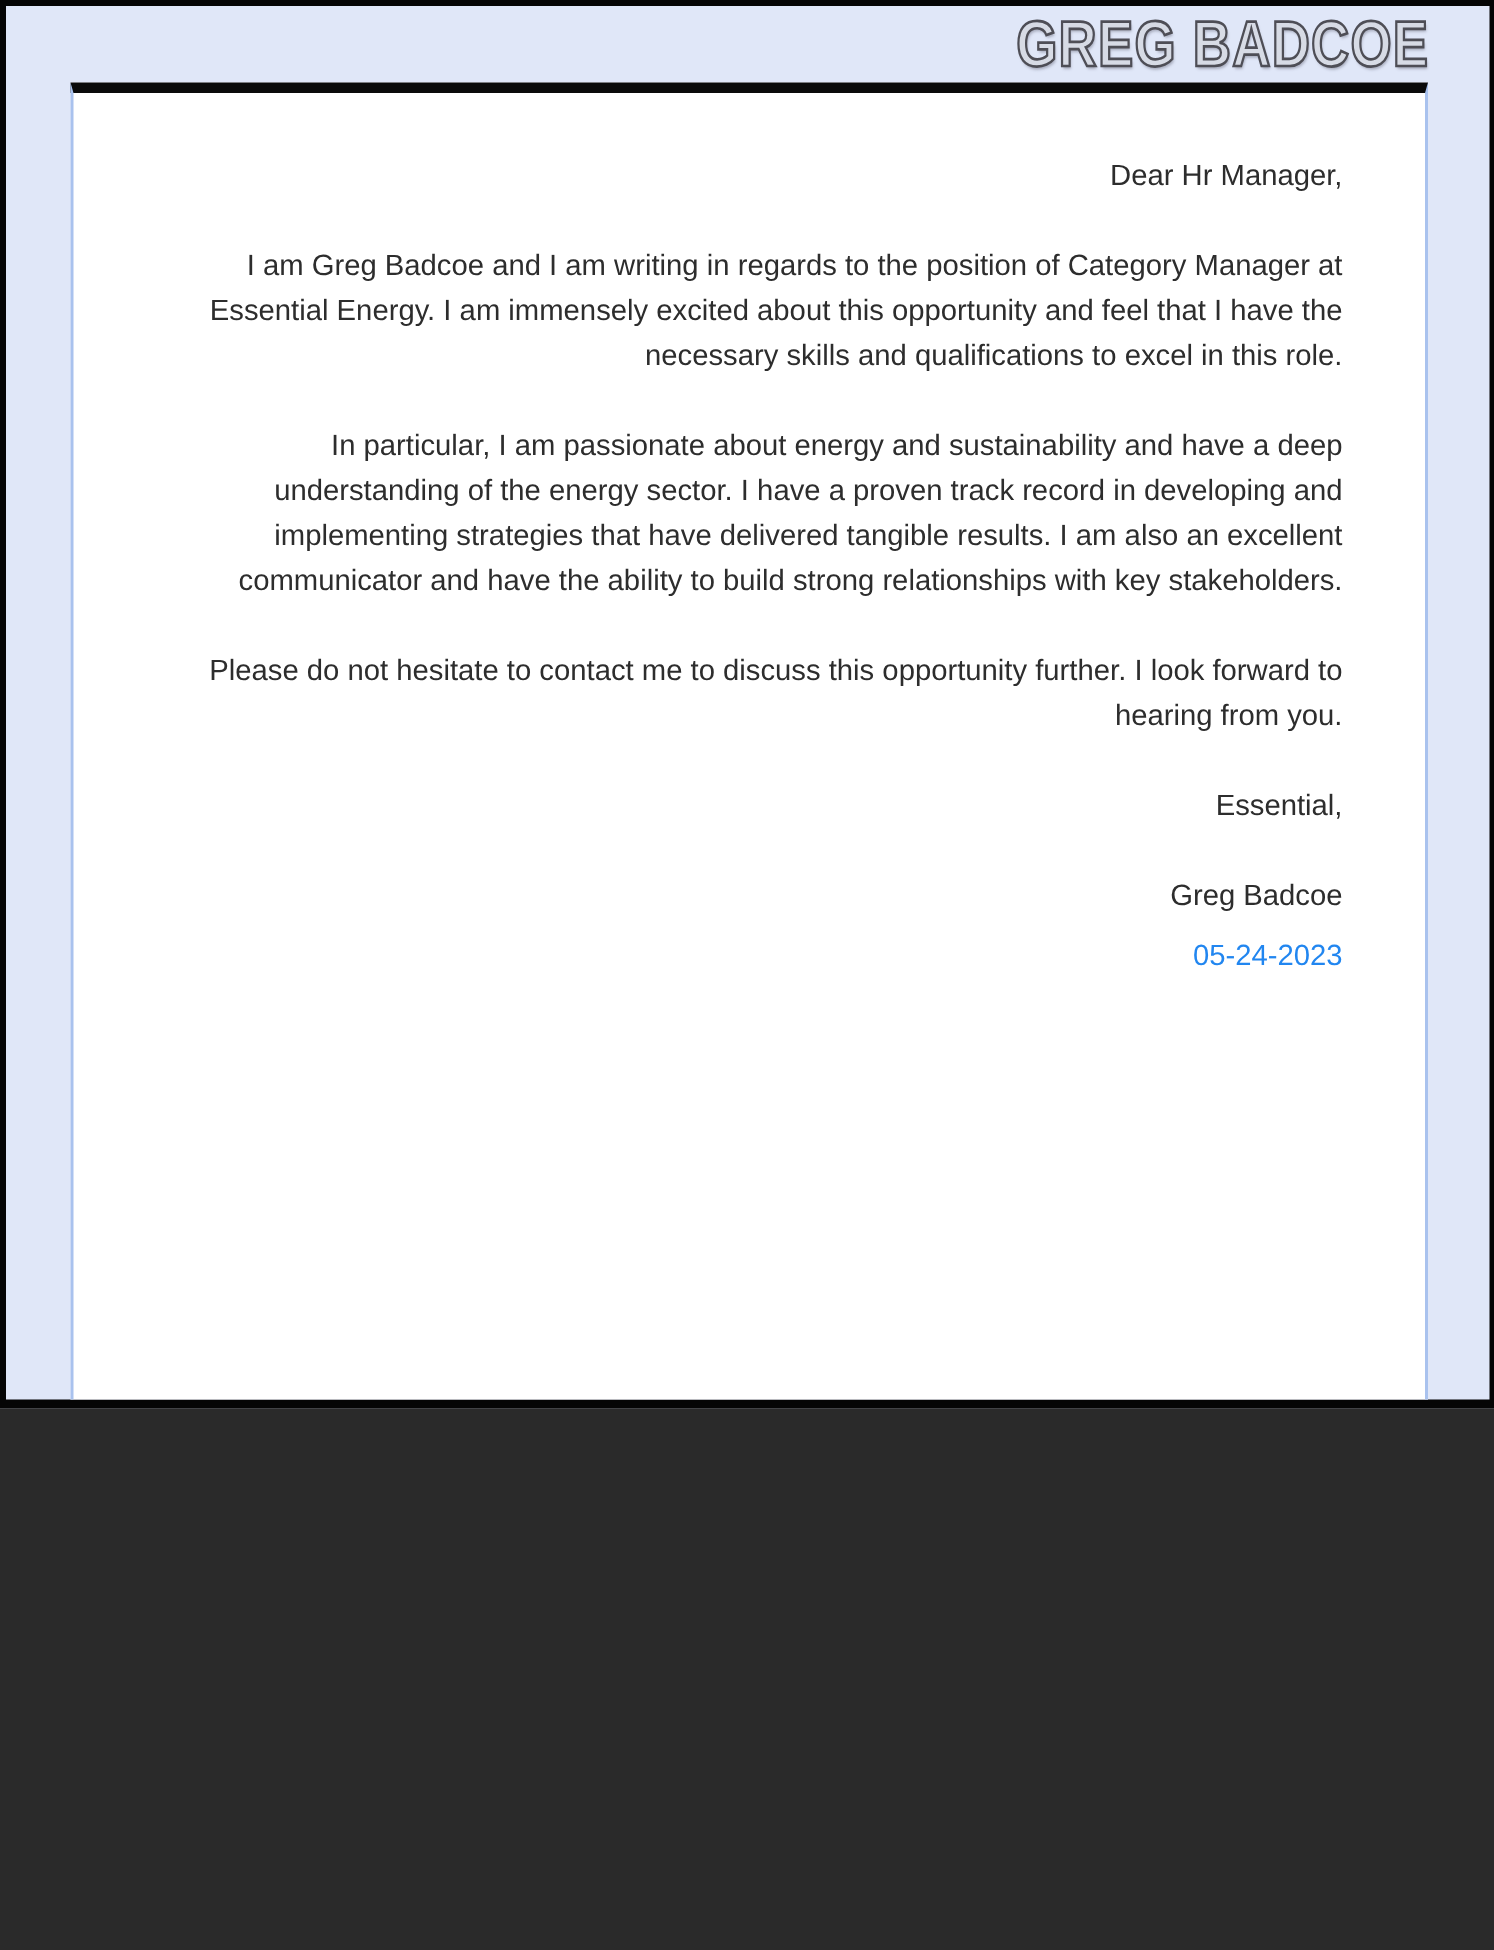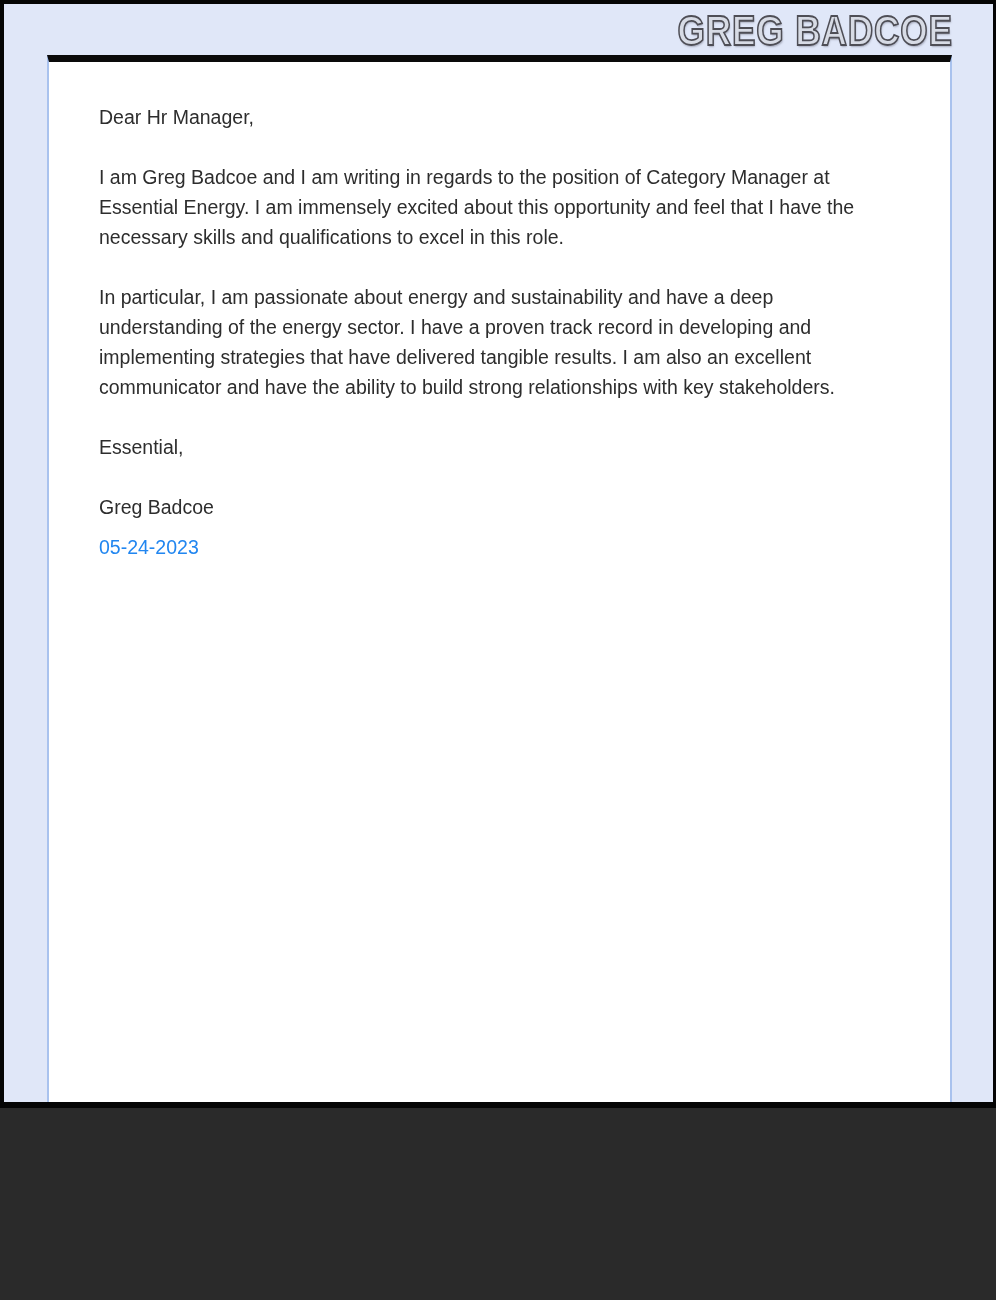--- a/index.html
+++ b/index.html
@@ -4,21 +4,21 @@
 <style>
   html, body {
     margin: 0;
     padding: 0;
     background: #2a2a2a;
     font-family: "Liberation Sans", "DejaVu Sans", sans-serif;
   }
   .page {
     position: relative;
     width: 996px;
-    height: 1108px;
+    height: 939px;
     box-sizing: border-box;
     background: var(--page-bg, #e0e7f8);
     border: 4px solid var(--frame, #050505);
     border-bottom-width: 6px;
     border-right-width: 3px;
     overflow: hidden;
   }
   .header-name {
     position: absolute;
     top: 2px;
@@ -43,20 +43,21 @@
     box-sizing: border-box;
     background: #ffffff;
     border: 2px solid var(--sheet-border, #a9c2ee);
     border-top: 7px solid #0a0a0a;
     padding: 40px 55px 0 50px;
   }
   .letter-body {
     color: var(--body-text, #2d2d2d);
     font-size: 19.5px;
     line-height: 30px;
+    text-align: right;
   }
   .letter-body p {
     margin: 0 0 30px 0;
   }
   .letter-body p.signature {
     margin-bottom: 10px;
   }
   .letter-body p.date {
     color: var(--date-color, #2186f0);
     margin-bottom: 16px;
@@ -75,20 +76,21 @@
 
 <div class="page" style="--page-bg: #e0e7f8; --frame: #050505; --sheet-border: #a9c2ee; --body-text: #2d2d2d; --date-color: #2186f0; --header-outline: #4e4e56;">
 
   <div class="header-name">GREG BADCOE</div>
 
   <div class="sheet">
     <div class="letter-body">
       <p>Dear Hr Manager,</p>
       <p>I am Greg Badcoe and I am writing in regards to the position of Category Manager at Essential Energy. I am immensely excited about this opportunity and feel that I have the necessary skills and qualifications to excel in this role.</p>
       <p>In particular, I am passionate about energy and sustainability and have a deep understanding of the energy sector. I have a proven track record in developing and implementing strategies that have delivered tangible results. I am also an excellent communicator and have the ability to build strong relationships with key stakeholders.</p>
+      <p>Please do not hesitate to contact me to discuss this opportunity further. I look forward to hearing from you.</p>
       <p>Essential,</p>
       <p class="signature">Greg Badcoe</p>
       <p class="date">05-24-2023</p>
     </div>
   </div>
 
   <div class="watermark">Lazyapply.com</div>
 
 </div>
 

